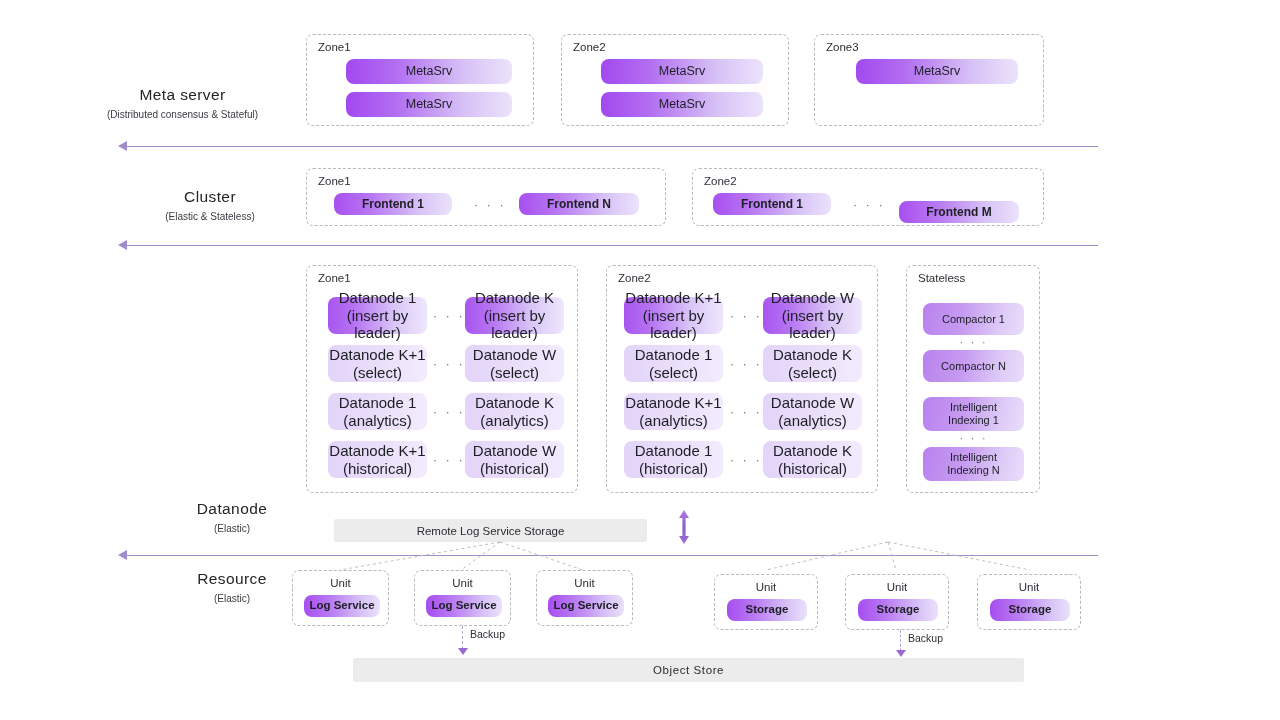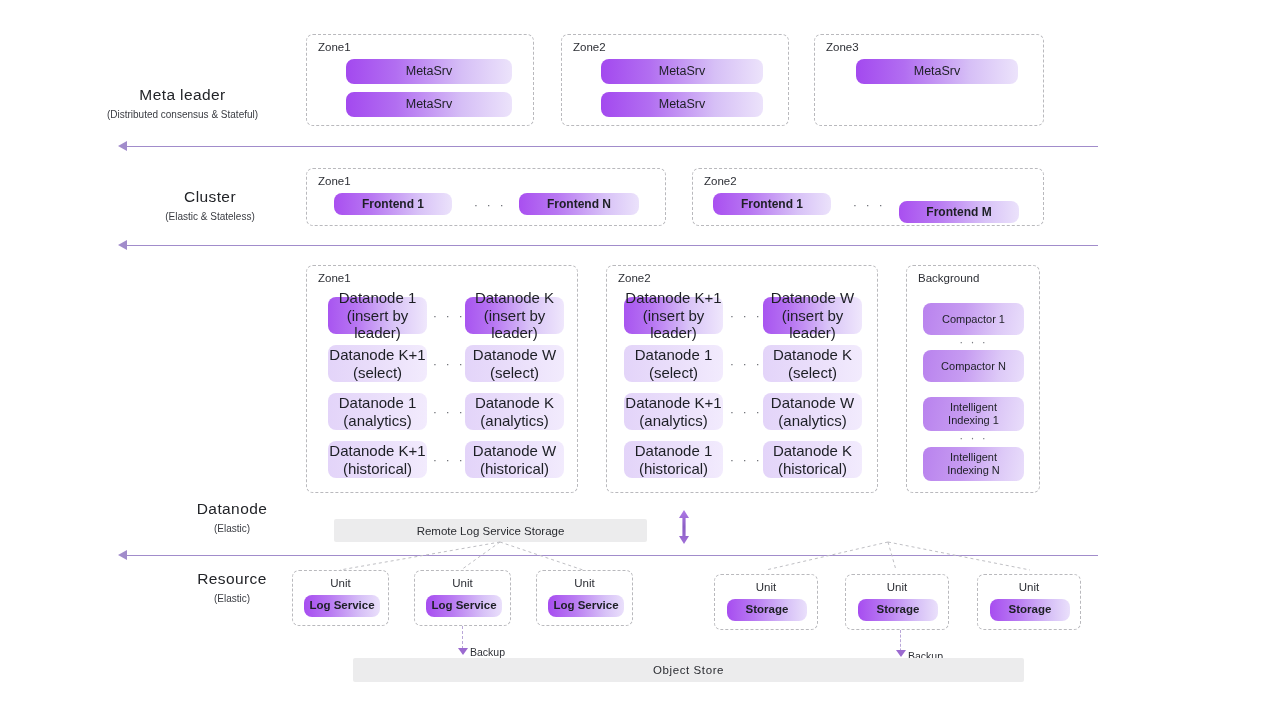--- a/index.html
+++ b/index.html
@@ -112,34 +112,34 @@
     border-left: 1px dashed #b9a7d8;
   }
   .backup .tip {
     position: absolute; left: -4.5px; bottom: -1px;
     width: 0; height: 0;
     border-left: 5px solid transparent;
     border-right: 5px solid transparent;
     border-top: 7px solid #9b6ad0;
   }
   .backup .lbl {
-    position: absolute; left: 8px; top: 20px;
+    position: absolute; left: 8px; top: 2px;
     font-size: 10.5px; color: #2e3036; white-space: nowrap;
   }
 
   
   .dblarrow { position: absolute; }
 </style>
 </head>
 <body>
 
 <div id="stage">
 
   <div class="row-label" style="left:95px; top:86px; width:175px;">
-    <div class="rl-title">Meta leader</div>
+    <div class="rl-title">Meta server</div>
     <div class="rl-sub">(Distributed consensus &amp; Stateful)</div>
   </div>
 
   <div class="row-label" style="left:120px; top:188px; width:180px;">
     <div class="rl-title">Cluster</div>
     <div class="rl-sub">(Elastic &amp; Stateless)</div>
   </div>
 
   <div class="row-label" style="left:152px; top:500px; width:160px;">
     <div class="rl-title">Datanode</div>
@@ -242,21 +242,21 @@
 (analytics)</div>
 
     <div class="chip dn pale" style="left:17px; top:175px; width:99px; height:37px;">Datanode 1
 (historical)</div>
     <div class="dots" style="left:119px; top:175px; width:40px; height:37px;">· · ·</div>
     <div class="chip dn pale" style="left:156px; top:175px; width:99px; height:37px;">Datanode K
 (historical)</div>
   </div>
 
   <div class="zone" style="left:906px; top:265px; width:134px; height:228px;">
-    <div class="zone-title">Background</div>
+    <div class="zone-title">Stateless</div>
 
     <div class="chip bgitem bg-soft" style="left:16px; top:37px; width:101px; height:32px;">Compactor 1</div>
     <div class="dots v" style="left:16px; top:69px; width:101px; height:13px;">· · ·</div>
     <div class="chip bgitem bg-soft" style="left:16px; top:84px; width:101px; height:32px;">Compactor N</div>
 
     <div class="chip bgitem bg-soft" style="left:16px; top:131px; width:101px; height:34px;">Intelligent
 Indexing 1</div>
     <div class="dots v" style="left:16px; top:165px; width:101px; height:13px;">· · ·</div>
     <div class="chip bgitem bg-soft" style="left:16px; top:181px; width:101px; height:34px;">Intelligent
 Indexing N</div>

